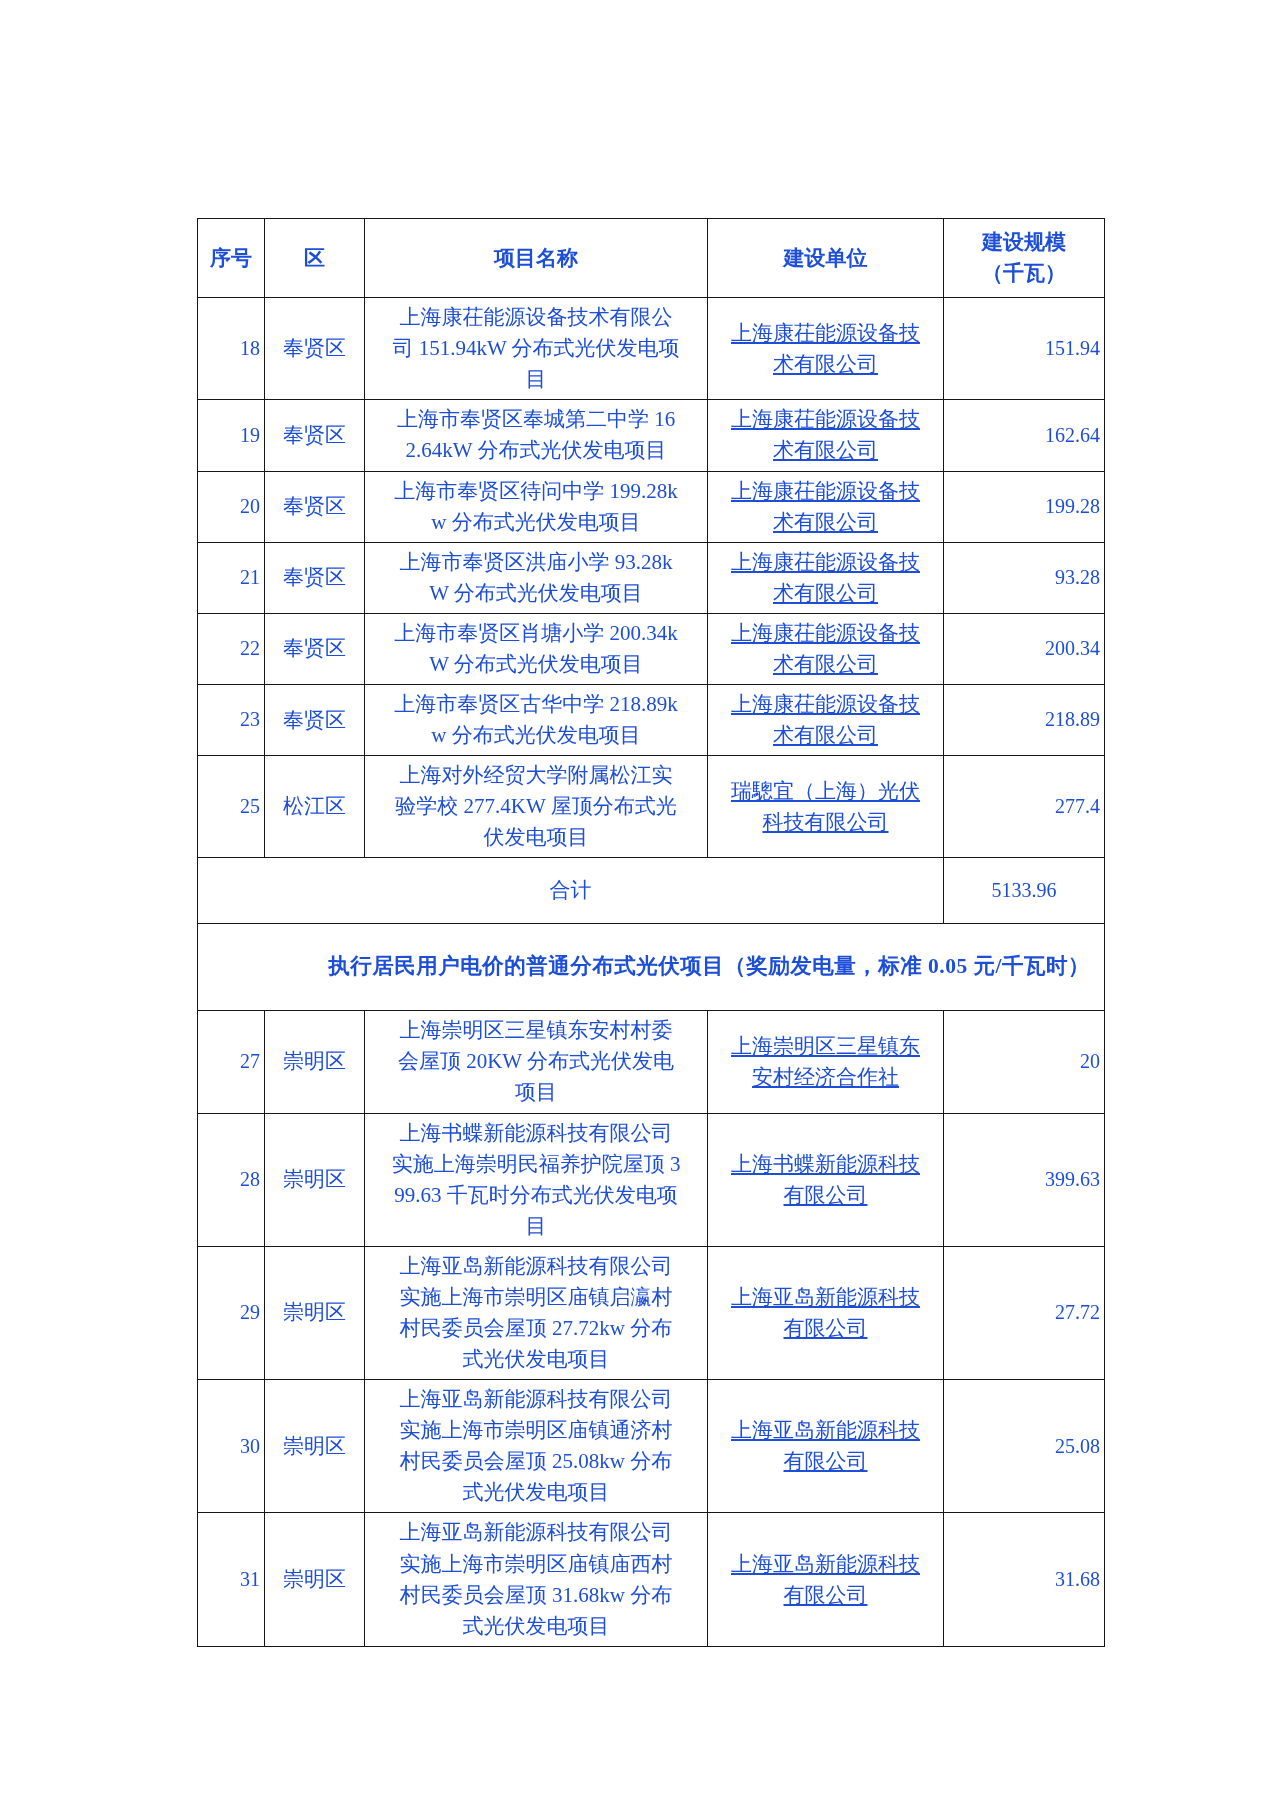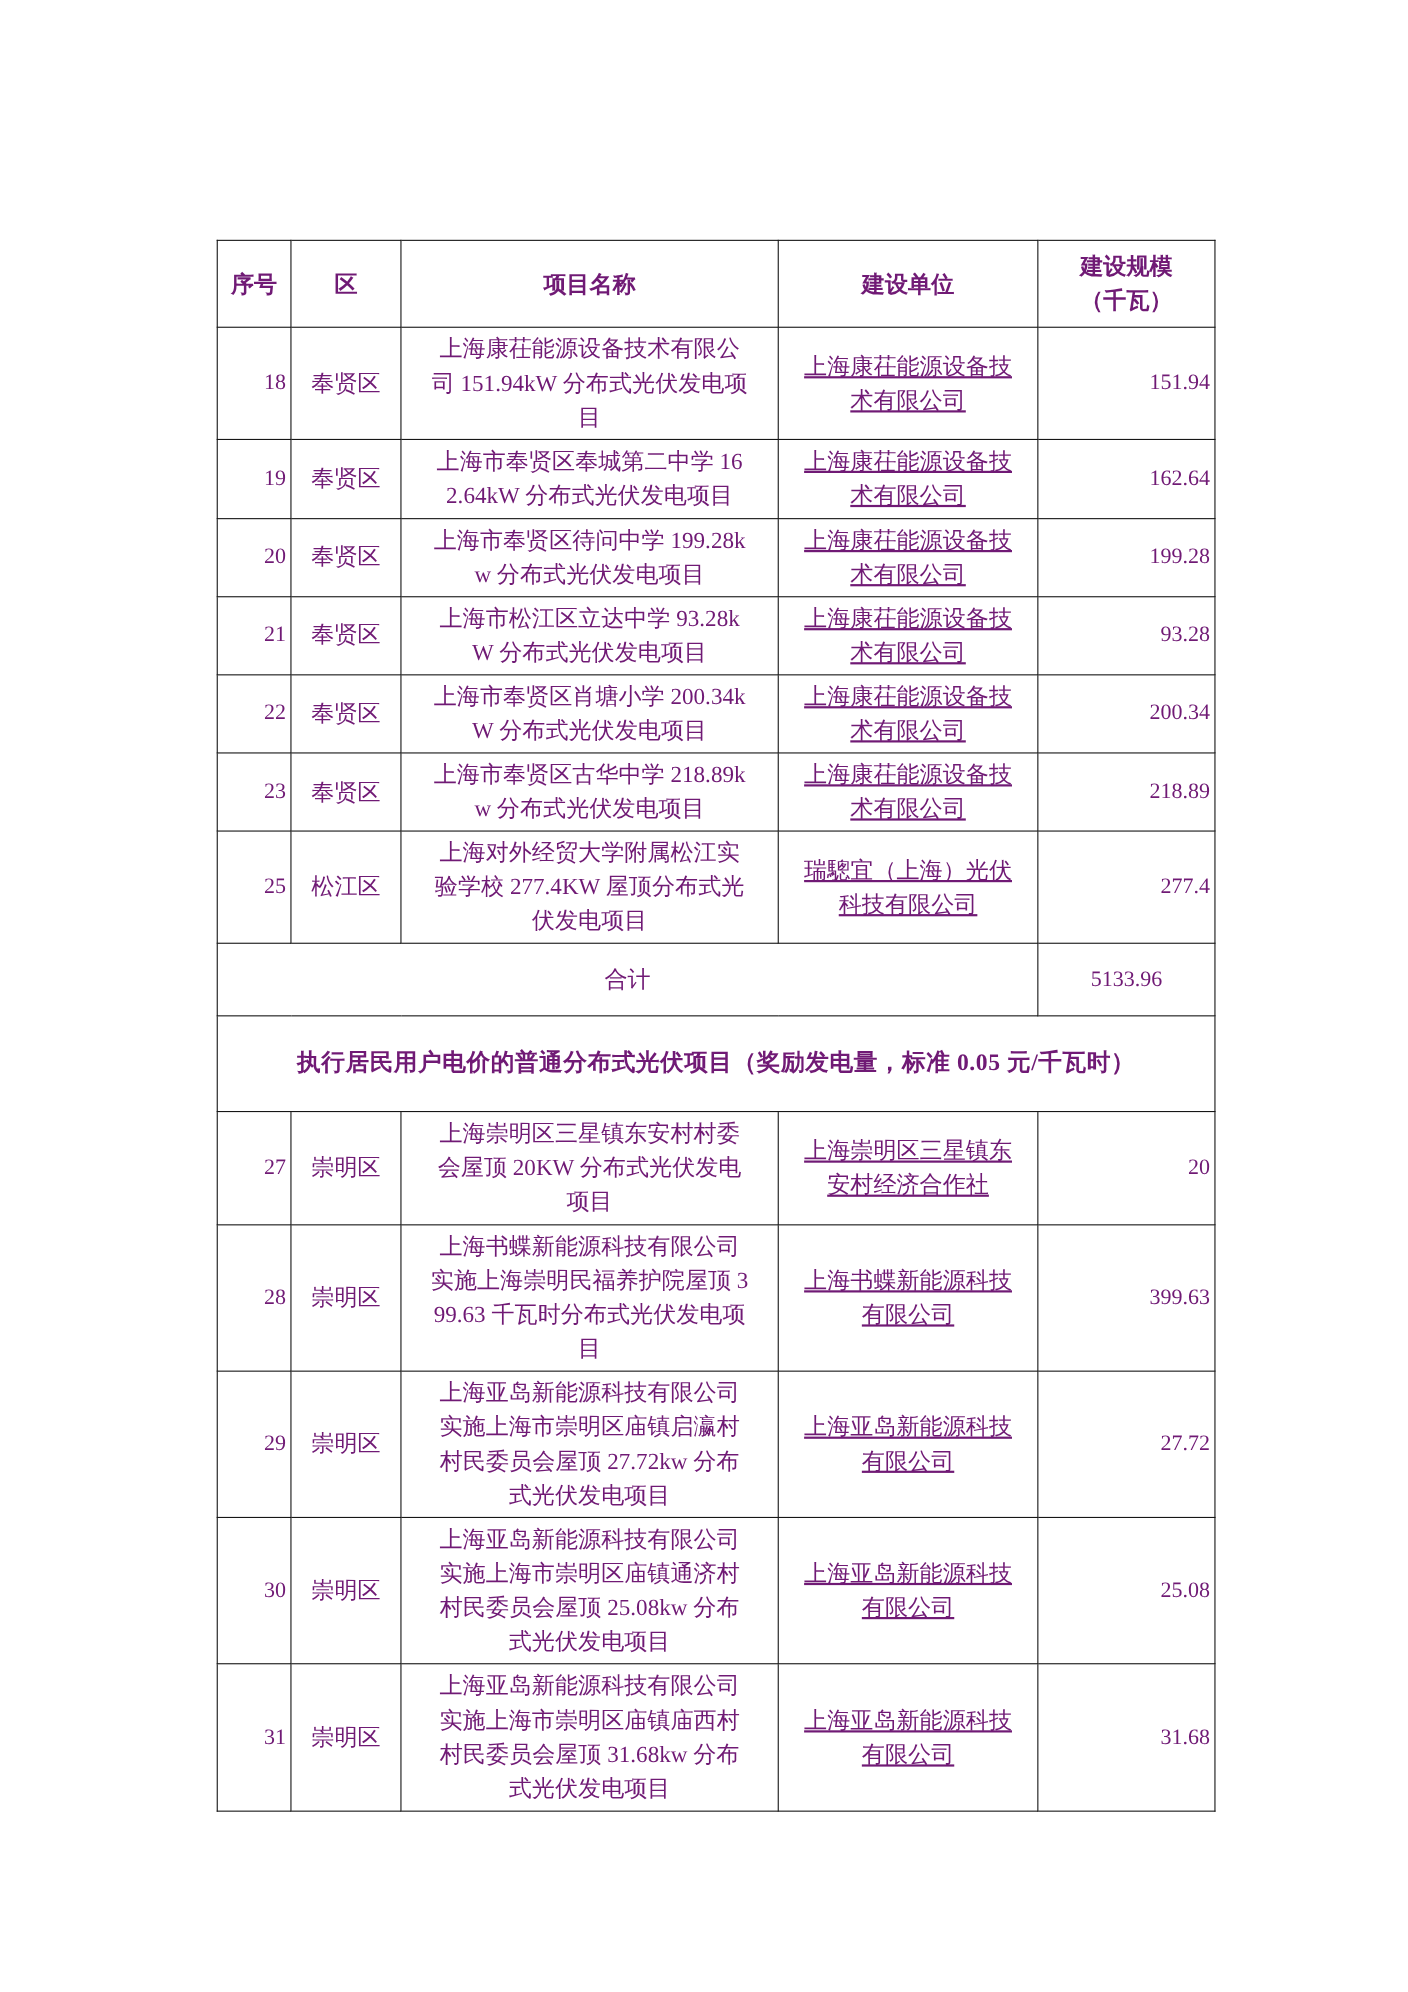--- a/index.html
+++ b/index.html
@@ -1,21 +1,21 @@
 <!DOCTYPE html>
 <html><head>
 <meta charset="utf-8">
 <style>
   html,body{margin:0;padding:0;background:#ffffff;}
   .page{
     position:relative;
     width:1280px;
     height:1811px;
     background:#ffffff;
-    color:#701a75;
+    color:#1d4ed8;
     font-family:"Liberation Serif","DejaVu Serif",serif;
     overflow:hidden;
   }
   table.projects{
     position:absolute;
     left:197px;
     top:218px;
     width:907px;
     border-collapse:collapse;
     table-layout:fixed;
@@ -39,21 +39,21 @@
     white-space:pre-line;
     padding:8px 2px;
     height:60px;
   }
   td.cell-project{padding:4px 26px;}
   td.cell-builder{padding:4px 14px;text-decoration:underline;}
   td.cell-no,td.cell-scale{font-size:20px;text-align:right;}
   tr.total-row td{padding:17px 4px;font-size:21px;}
   tr.total-row td.total-value{font-size:20px;margin-top:32px;}
   tr.section-row td{
-    text-align:center;
+    text-align:right;
     font-weight:bold;
     padding:27px 14px;
     font-size:21.5px;
     letter-spacing:0.5px;
   }
 </style>
 </head>
 <body>
 
 <div class="page">
@@ -93,21 +93,21 @@
         <tr>
           <td class="cell-no">20</td>
           <td class="cell-district">奉贤区</td>
           <td class="cell-project">上海市奉贤区待问中学 199.28kw 分布式光伏发电项目</td>
           <td class="cell-builder">上海康茌能源设备技术有限公司</td>
           <td class="cell-scale">199.28</td>
         </tr>
         <tr>
           <td class="cell-no">21</td>
           <td class="cell-district">奉贤区</td>
-          <td class="cell-project">上海市松江区立达中学 93.28kW 分布式光伏发电项目</td>
+          <td class="cell-project">上海市奉贤区洪庙小学 93.28kW 分布式光伏发电项目</td>
           <td class="cell-builder">上海康茌能源设备技术有限公司</td>
           <td class="cell-scale">93.28</td>
         </tr>
         <tr>
           <td class="cell-no">22</td>
           <td class="cell-district">奉贤区</td>
           <td class="cell-project">上海市奉贤区肖塘小学 200.34kW 分布式光伏发电项目</td>
           <td class="cell-builder">上海康茌能源设备技术有限公司</td>
           <td class="cell-scale">200.34</td>
         </tr>

